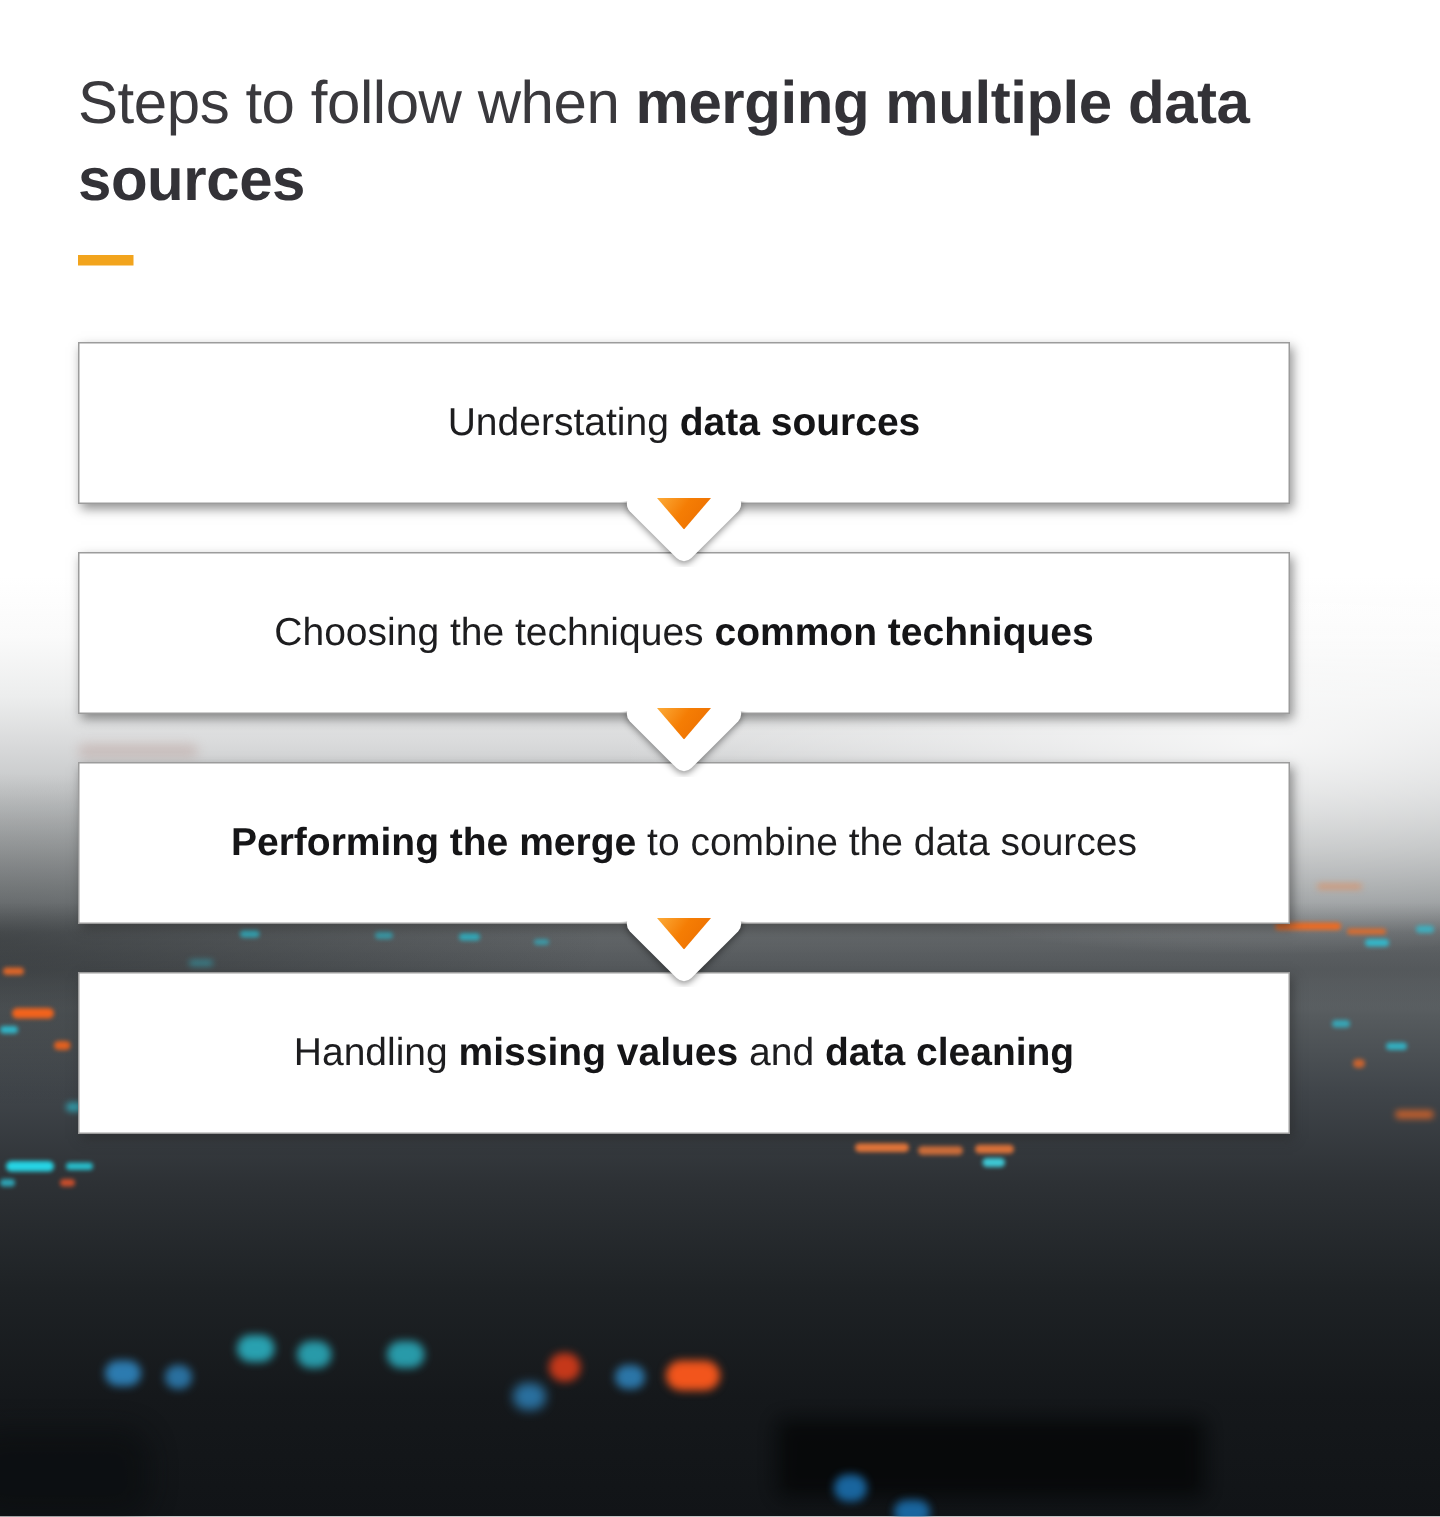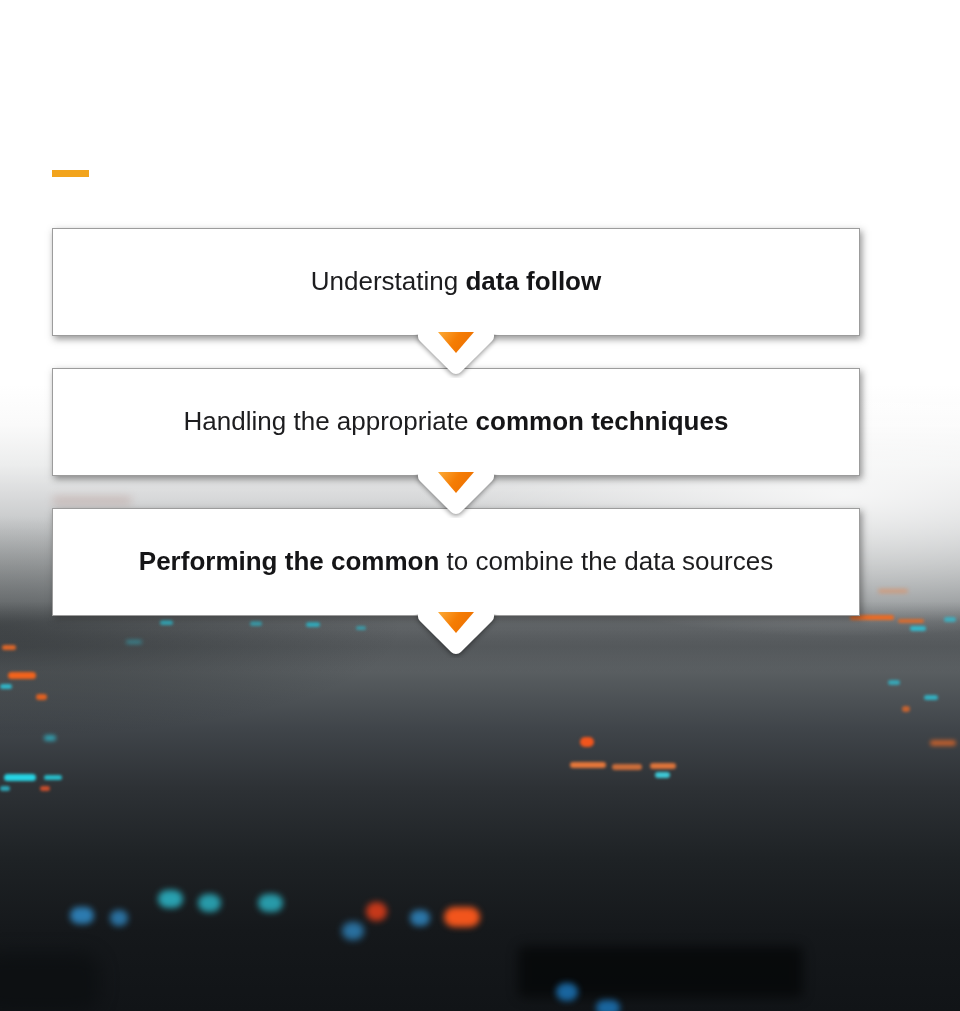--- a/index.html
+++ b/index.html
@@ -110,58 +110,64 @@
       <div class="dot" style="left: 342px; top: 922px; width: 22px; height: 18px; background: rgb(47, 134, 192); filter: blur(3.5px); opacity: 0.8; border-radius: 9px;"></div>
       <div class="dot" style="left: 366px; top: 902px; width: 21px; height: 19px; background: rgb(207, 58, 26); filter: blur(3px); opacity: 0.95; border-radius: 9.5px;"></div>
       <div class="dot" style="left: 410px; top: 910px; width: 20px; height: 16px; background: rgb(47, 134, 192); filter: blur(3px); opacity: 0.85; border-radius: 8px;"></div>
       <div class="dot" style="left: 444px; top: 907px; width: 36px; height: 20px; background: rgb(242, 85, 28); filter: blur(3px); opacity: 1; border-radius: 10px;"></div>
       <div class="dot" style="left: 556px; top: 983px; width: 22px; height: 18px; background: rgb(27, 111, 174); filter: blur(3px); opacity: 0.9; border-radius: 9px;"></div>
       <div class="dot" style="left: 596px; top: 1000px; width: 24px; height: 16px; background: rgb(27, 111, 174); filter: blur(3px); opacity: 0.9; border-radius: 8px;"></div>
     </div>
 
   <div class="content">
 
+    <h1 class="title"><span>Steps to follow when </span><span class="t-bold">merging multiple data sources</span></h1>
 
     <div class="accent-dash"></div>
 
     <div class="steps">
 
       <div class="step">
         <div class="box">
-          <p class="box-text"><span>Understating </span><b>data follow</b></p>
+          <p class="box-text"><span>Understating </span><b>data sources</b></p>
         </div>
         <div class="connector">
           <div class="vwrap">
               <div class="diamond"></div>
             </div>
           <div class="tri"></div>
         </div>
       </div>
 
 
       <div class="step">
         <div class="box">
-          <p class="box-text"><span>Handling the appropriate </span><b>common techniques</b></p>
+          <p class="box-text"><span>Choosing the techniques </span><b>common techniques</b></p>
         </div>
         <div class="connector">
           <div class="vwrap">
               <div class="diamond"></div>
             </div>
           <div class="tri"></div>
         </div>
       </div>
 
       <div class="step">
         <div class="box">
-          <p class="box-text"><b>Performing the common</b><span> to combine the data sources</span></p>
+          <p class="box-text"><b>Performing the merge</b><span> to combine the data sources</span></p>
         </div>
         <div class="connector">
           <div class="vwrap">
               <div class="diamond"></div>
             </div>
           <div class="tri"></div>
         </div>
       </div>
 
+      <div class="step">
+        <div class="box">
+          <p class="box-text"><span>Handling </span><b>missing values</b><span> and </span><b>data cleaning</b></p>
+        </div>
+      </div>
 
     </div>
   </div>
 </div>
 
 </body></html>

